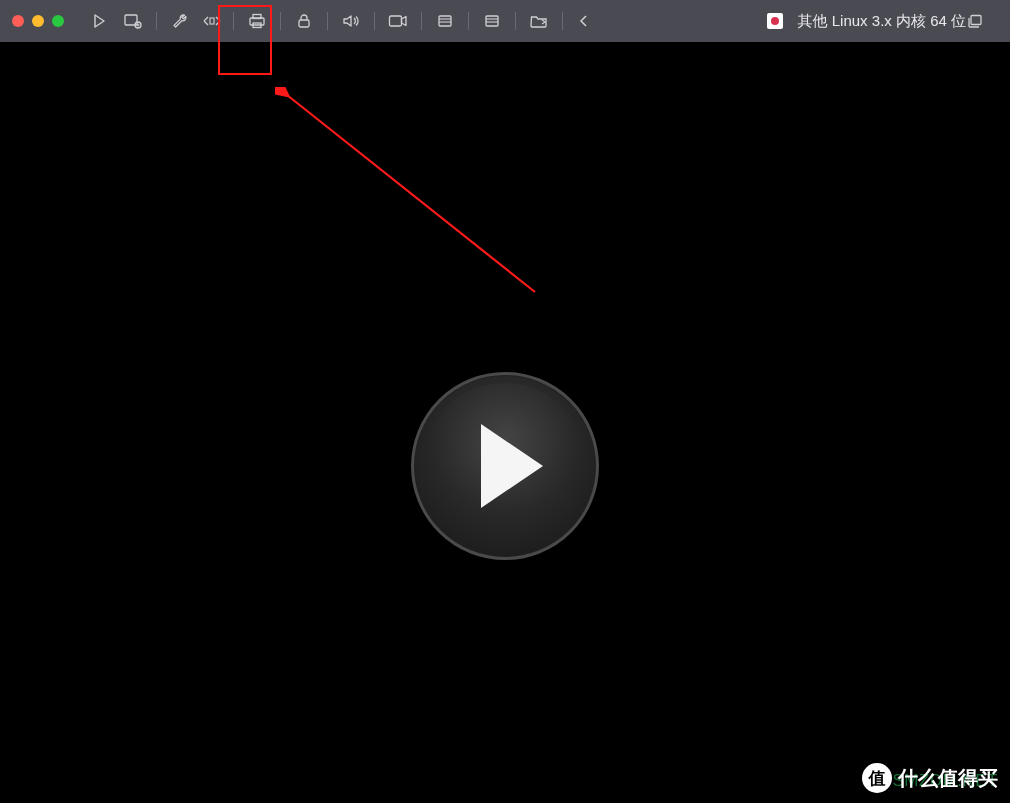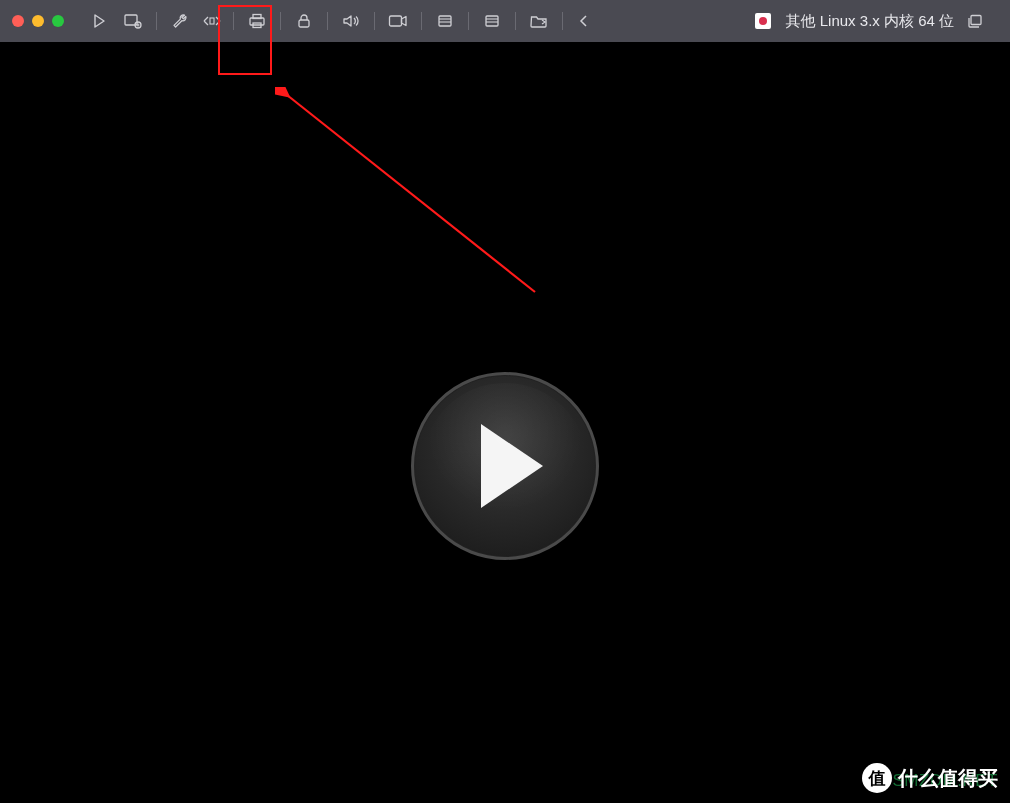--- a/index.html
+++ b/index.html
@@ -60,21 +60,21 @@
     position: absolute;
     left: 50%;
     transform: translateX(-50%);
     display: flex;
     align-items: center;
     gap: 15px;
     color: #e8e8ec;
     font-size: 15px;
     white-space: nowrap;
     left: auto;
-    right: 56px;
+    right: 44px;
     transform: none;
   }
   .title-icon {
     width: 16px;
     height: 16px;
     background: #fff;
     display: flex;
     align-items: center;
     justify-content: center;
     border-radius: 2px;

